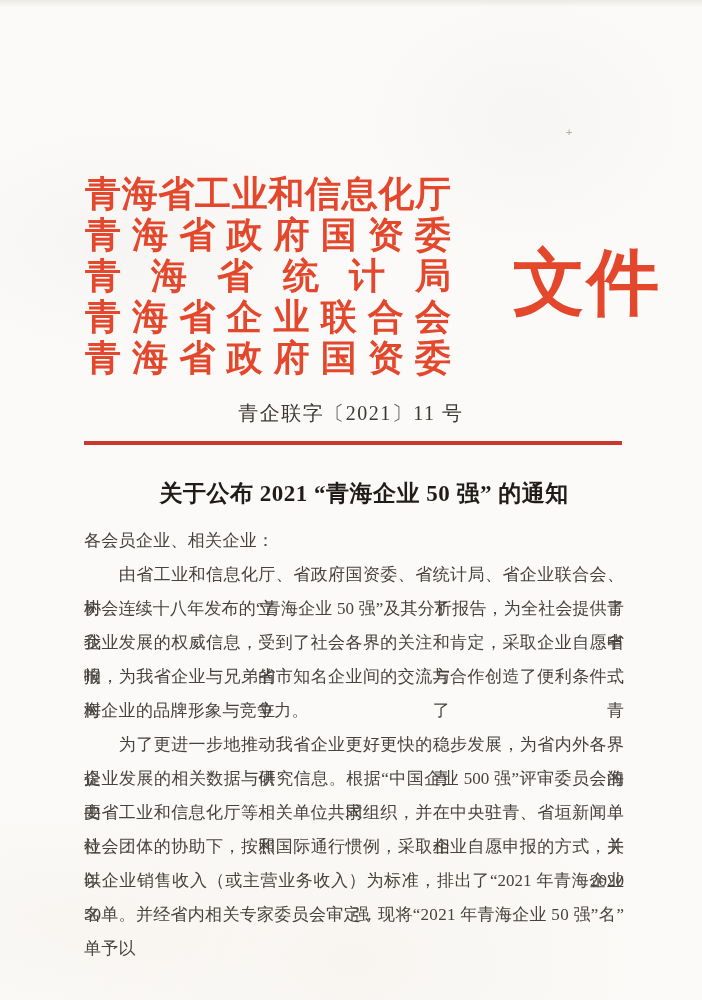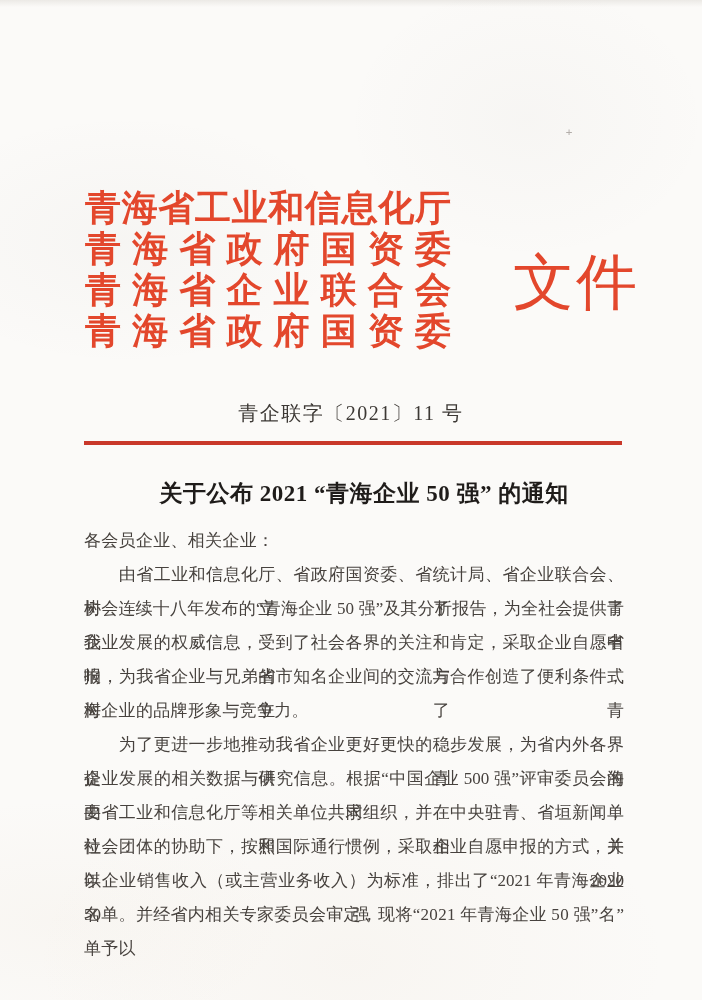--- a/index.html
+++ b/index.html
@@ -26,31 +26,31 @@
       var(--paper);
   }
   
   .reg-mark{
     position:absolute;left:562px;top:126px;width:14px;height:14px;
     color:#b3aeaa;font-size:11px;line-height:14px;text-align:center;
     font-family:"DejaVu Sans Mono",monospace;
   }
   
   .org-block{
-    position:absolute;left:85px;top:188px;width:366px;
+    position:absolute;left:85px;top:174px;width:366px;
   }
   .org-line{
     height:41px;line-height:41px;
     font-size:36px;font-weight:bold;color:var(--red);
     text-align:justify;text-align-last:justify;
     white-space:nowrap;
   }
   .doc-mark{
     position:absolute;left:513px;top:251px;
-    font-size:61px;line-height:64px;font-weight:normal;color:var(--red);
+    font-size:72px;line-height:64px;font-weight:bold;color:var(--red);
     letter-spacing:2px;white-space:nowrap;
   }
   .doc-number{
     position:absolute;left:0;top:400px;width:702px;
     text-align:center;font-size:20px;color:#3c3834;letter-spacing:1.5px;
   }
   .red-rule{
     position:absolute;left:84px;top:441px;width:538px;height:4px;
     background:var(--rule);
   }
@@ -74,20 +74,21 @@
 </head>
 <body>
 
 <div class="page">
 
   <div class="reg-mark">+</div>
 
   <div class="org-block" id="org-block">
       <div class="org-line">青海省工业和信息化厅</div>
       <div class="org-line">青海省政府国资委</div>
+      <div class="org-line">青海省统计局</div>
       <div class="org-line">青海省企业联合会</div>
       <div class="org-line">青海省政府国资委</div>
     </div>
 
   <div class="doc-mark">文件</div>
 
   <div class="doc-number">青企联字〔2021〕11 号</div>
 
   <div class="red-rule"></div>
 

